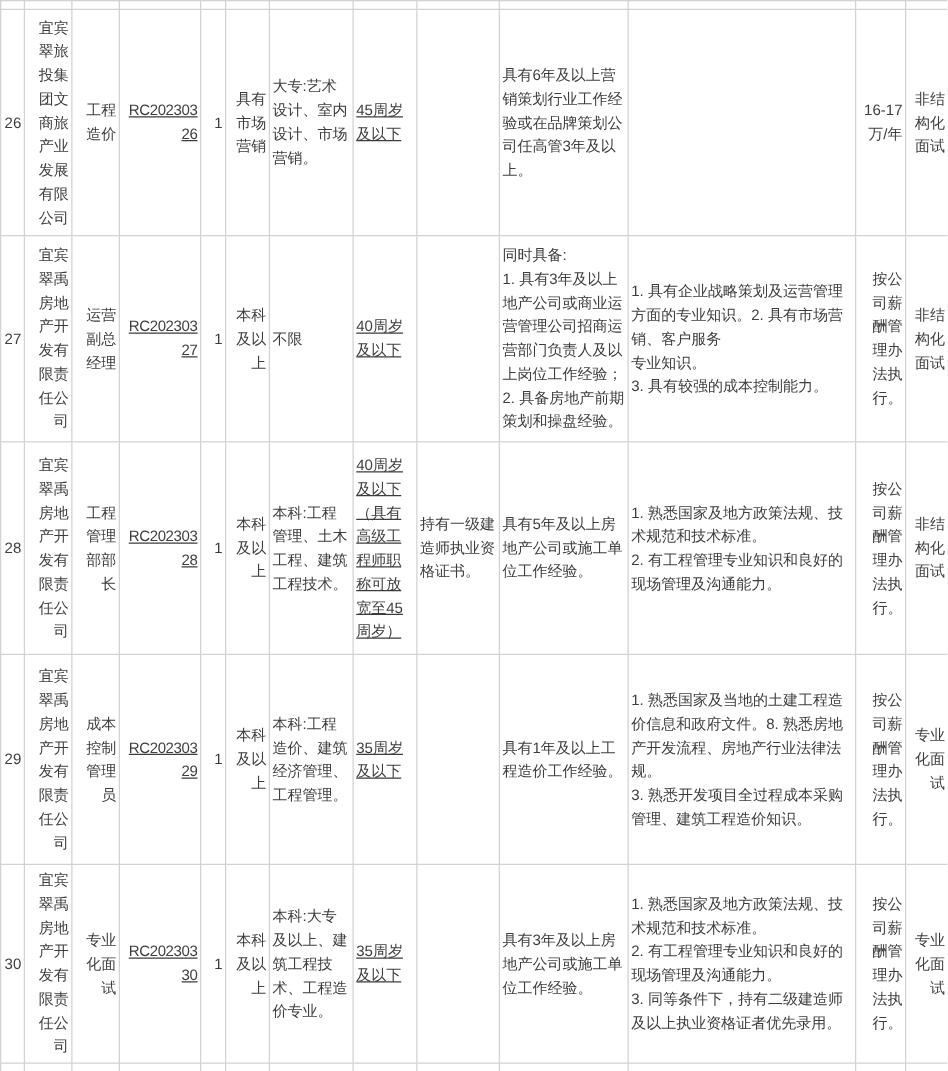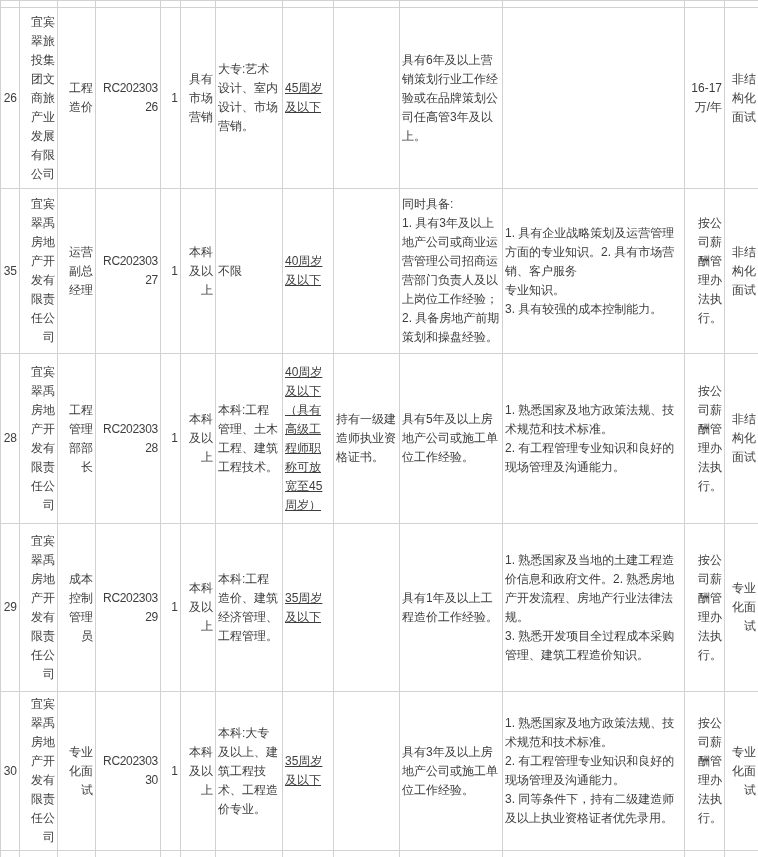--- a/index.html
+++ b/index.html
@@ -28,20 +28,21 @@
     overflow: hidden;
   }
   td.al-c { text-align: right; }
   td.al-l { text-align: left; }
   td.code-cell {
     font-size: 10.5px;
     letter-spacing: -0.3px;
     padding: 1px 0;
     white-space: nowrap;
     word-break: keep-all;
+    text-decoration: underline;
   }
   td.tight { padding: 1px 1px; text-decoration: underline; }
   tr.sliver td { padding: 0; }
 </style>
 </head>
 <body>
 
 <div class="screen">
   <table class="grid">
     <colgroup>
@@ -84,21 +85,21 @@
           <td class="al-c">具有市场营销</td>
           <td class="al-l">大专:艺术设计、室内设计、市场营销。</td>
           <td class="al-l tight">45周岁及以下</td>
           <td class="al-l"></td>
           <td class="al-l">具有6年及以上营销策划行业工作经验或在品牌策划公司任高管3年及以上。</td>
           <td class="al-l"></td>
           <td class="al-c">16-17万/年</td>
           <td class="al-c">非结构化面试</td>
         </tr>
         <tr style="height: 165px;">
-          <td class="al-c">35</td>
+          <td class="al-c">27</td>
           <td class="al-c">宜宾翠禹房地产开发有限责任公司</td>
           <td class="al-c">运营副总经理</td>
           <td class="al-c code-cell">RC20230327</td>
           <td class="al-c">1</td>
           <td class="al-c">本科及以上</td>
           <td class="al-l">不限</td>
           <td class="al-l tight">40周岁及以下</td>
           <td class="al-l"></td>
           <td class="al-l">同时具备:
 1. 具有3年及以上地产公司或商业运营管理公司招商运营部门负责人及以上岗位工作经验；2. 具备房地产前期策划和操盘经验。</td>
@@ -128,21 +129,21 @@
           <td class="al-c">29</td>
           <td class="al-c">宜宾翠禹房地产开发有限责任公司</td>
           <td class="al-c">成本控制管理员</td>
           <td class="al-c code-cell">RC20230329</td>
           <td class="al-c">1</td>
           <td class="al-c">本科及以上</td>
           <td class="al-l">本科:工程造价、建筑经济管理、工程管理。</td>
           <td class="al-l tight">35周岁及以下</td>
           <td class="al-l"></td>
           <td class="al-l">具有1年及以上工程造价工作经验。</td>
-          <td class="al-l">1. 熟悉国家及当地的土建工程造价信息和政府文件。2. 熟悉房地产开发流程、房地产行业法律法规。
+          <td class="al-l">1. 熟悉国家及当地的土建工程造价信息和政府文件。8. 熟悉房地产开发流程、房地产行业法律法规。
 3. 熟悉开发项目全过程成本采购管理、建筑工程造价知识。</td>
           <td class="al-c">按公司薪酬管理办法执行。</td>
           <td class="al-c">专业化面试</td>
         </tr>
         <tr style="height: 159px;">
           <td class="al-c">30</td>
           <td class="al-c">宜宾翠禹房地产开发有限责任公司</td>
           <td class="al-c">专业化面试</td>
           <td class="al-c code-cell">RC20230330</td>
           <td class="al-c">1</td>

